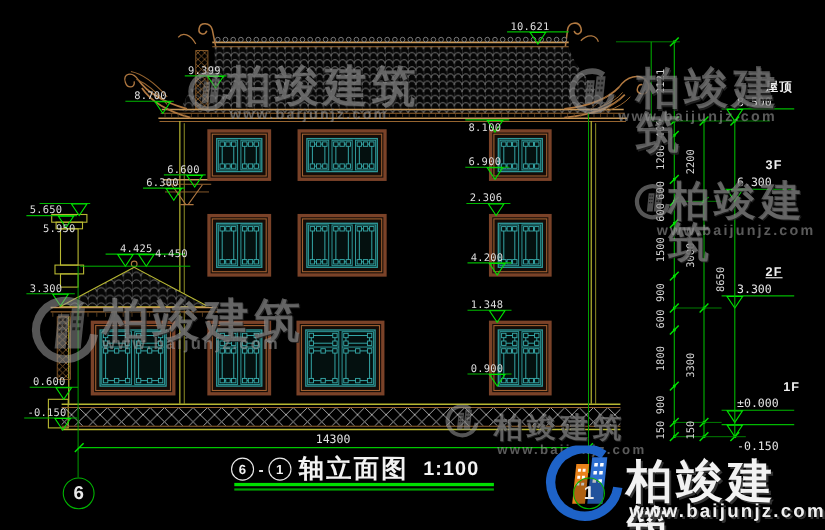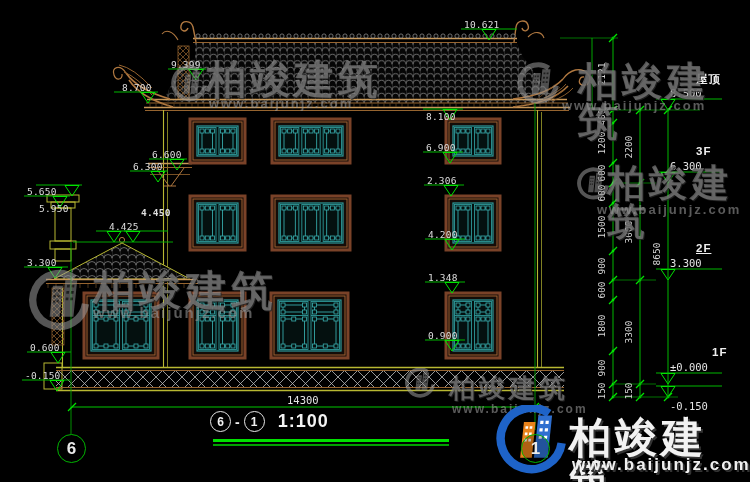--- a/index.html
+++ b/index.html
@@ -637,21 +637,21 @@
   </svg>
 
   <div id="labels">
       <div class="lbl cad" style="left: 171px; top: 59px;">9.399</div>
       <div class="lbl cad" style="left: 122px; top: 82px;">8.700</div>
       <div class="lbl cad" style="left: 152px; top: 149px;">6.600</div>
       <div class="lbl cad" style="left: 133px; top: 161px;">6.300</div>
       <div class="lbl cad" style="left: 39px; top: 175px; margin-top: 28px;">5.950</div>
       <div class="lbl cad" style="left: 27px; top: 186px;">5.650</div>
       <div class="lbl cad" style="left: 99px; top: 221px; margin-left: 10px;">4.425</div>
-      <div class="lbl cad" style="left: 141px; top: 207px; font-weight: bold;">4.450</div>
+      <div class="lbl cad" style="left: 141px; top: 226px;">4.450</div>
       <div class="lbl cad" style="left: 27px; top: 257px;">3.300</div>
       <div class="lbl cad" style="left: 30px; top: 342px;">0.600</div>
       <div class="lbl cad" style="left: 25px; top: 370px;">-0.150</div>
       <div class="lbl cad" style="left: 426px; top: 111px;">8.100</div>
       <div class="lbl cad" style="left: 426px; top: 142px;">6.900</div>
       <div class="lbl cad" style="left: 427px; top: 175px;">2.306</div>
       <div class="lbl cad" style="left: 428px; top: 229px;">4.200</div>
       <div class="lbl cad" style="left: 428px; top: 272px;">1.348</div>
       <div class="lbl cad" style="left: 428px; top: 330px;">0.900</div>
       <div class="lbl cad" style="left: 464px; top: 19px; text-align: center;">10.621</div>
@@ -832,20 +832,21 @@
           </svg></div>
         <div class="wm-text wm-t" style="left: 569px; top: 417px; font-size: 42px;">柏竣建筑</div>
         <div class="wm-url wm-t" style="left: 572px; top: 456px; font-size: 17px; color: rgb(240, 240, 240);">www.baijunjz.com</div>
       </div>
     </div>
 
   <div id="titleRow">
     <span class="tCirc">6</span>
     <span class="tDash">-</span>
     <span class="tCirc">1</span>
+    <span id="titleName">轴立面图</span>
     <span id="titleScale">1:100</span>
   </div>
   <div class="uline" style="top:439px;height:3px"></div>
   <div class="uline" style="top:444px;height:1.5px;background:#00a000"></div>
 
   <div class="bubble" style="left:57px;top:434px">6</div>
   <div class="bubble" style="left:521px;top:434px">1</div>
 
   <div class="lbl cadMed" style="left:287px;top:394px">14300</div>
 </div>

